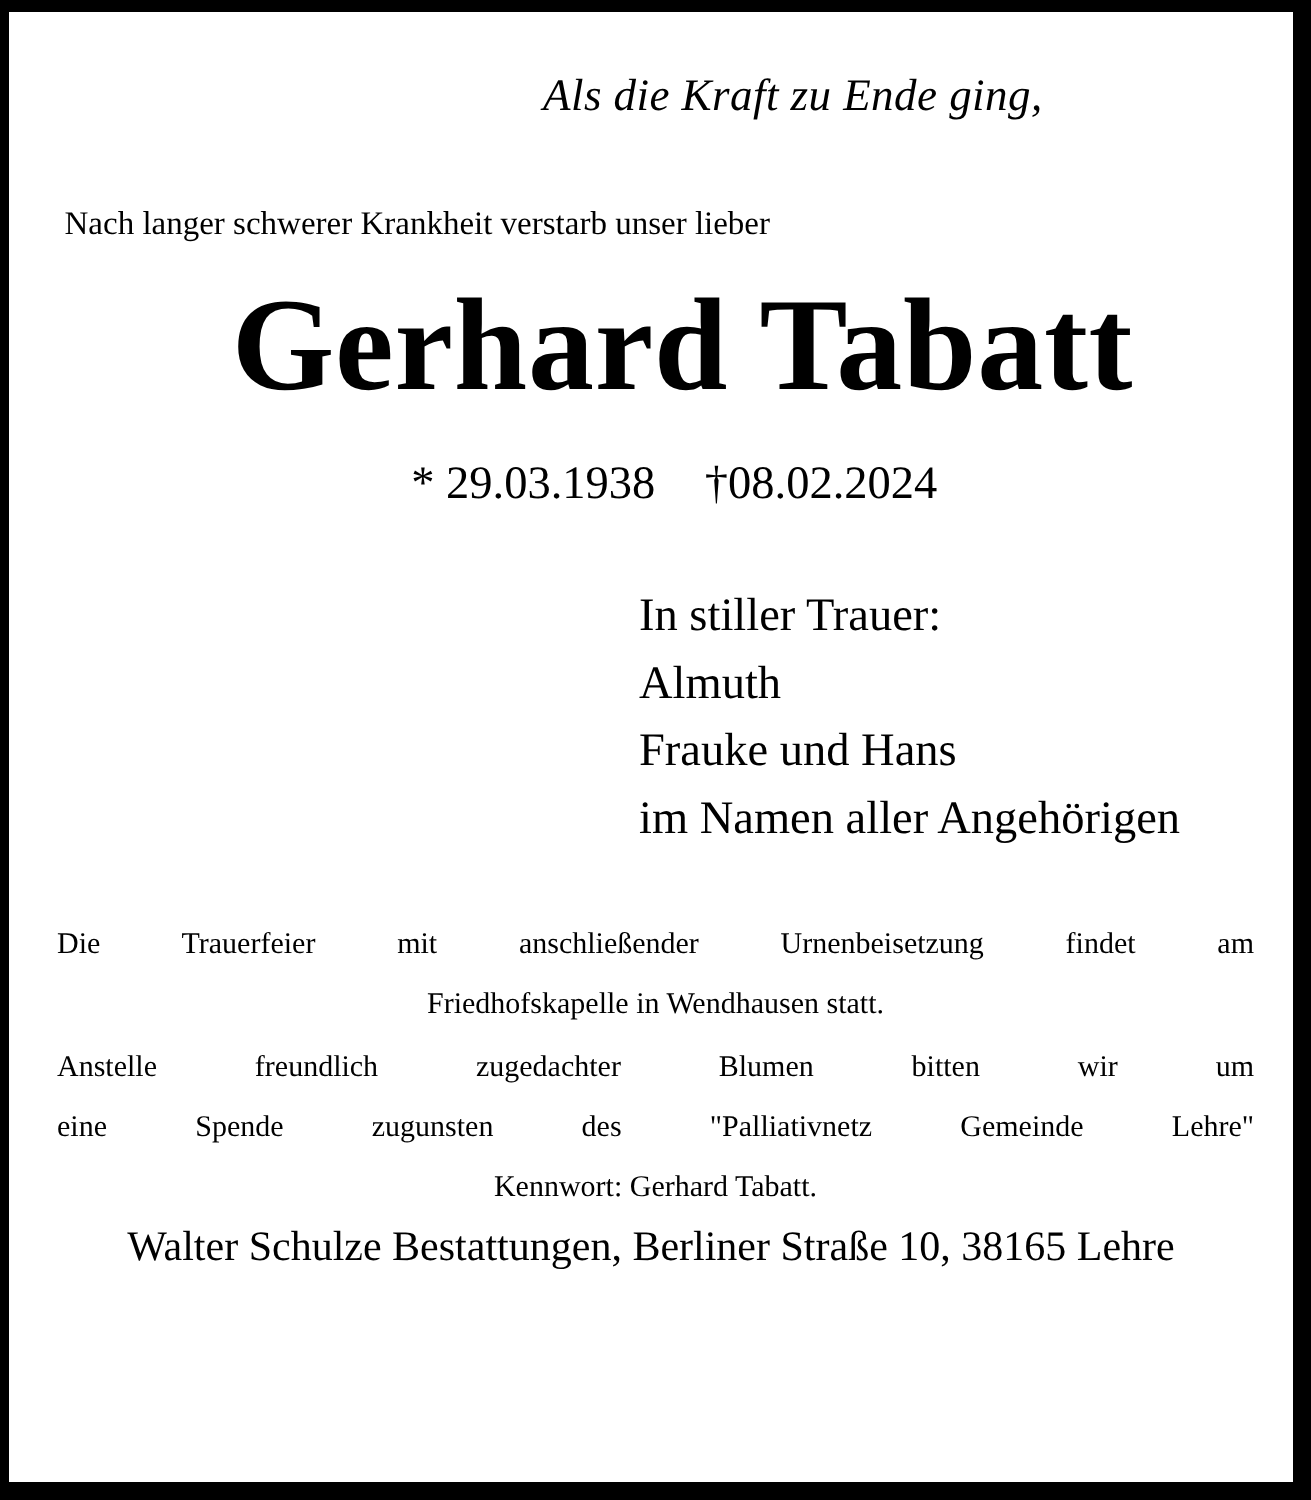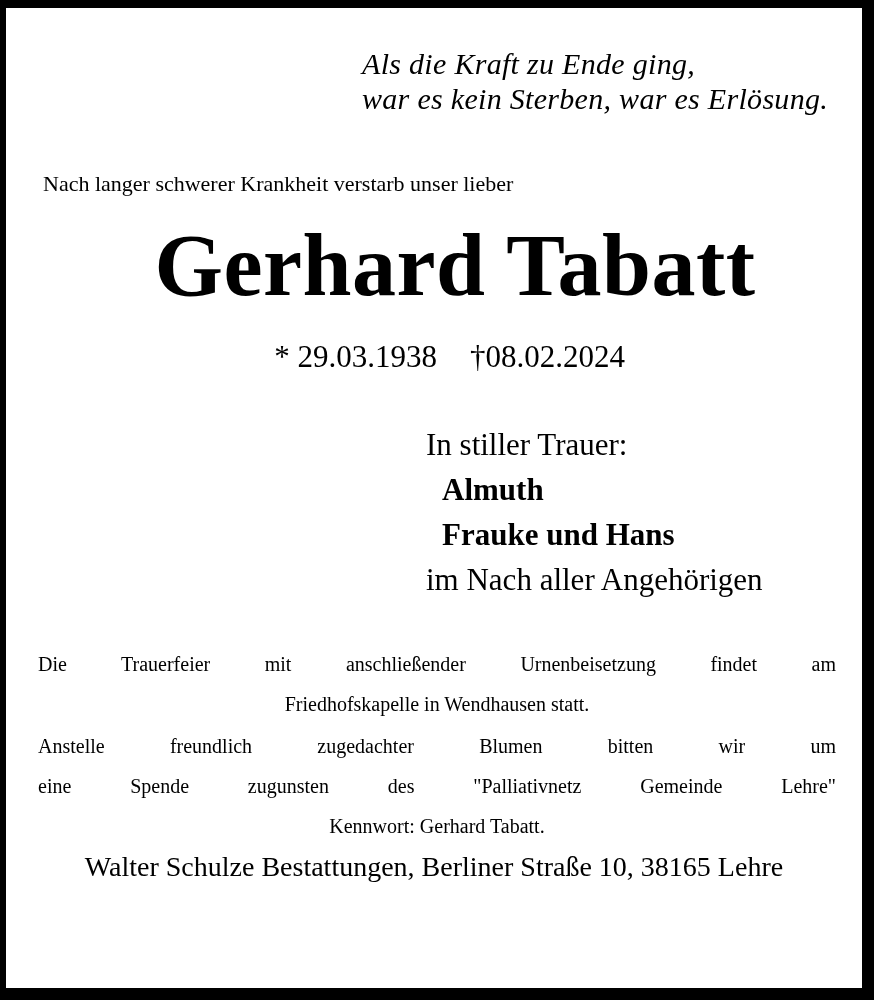--- a/index.html
+++ b/index.html
@@ -48,21 +48,21 @@
     font-size: 31px;
     line-height: 38px;
     margin-left: 31px;
   }
 
   .mourning {
     margin: 46px 0 0 420px;
     font-size: 31px;
     line-height: 45px;
   }
-  .mourning .bold { font-weight: bold; margin-left: 16px; }
+  .mourning .bold { font-weight: normal; }
 
   .para {
     margin: 42px 26px 0 32px;
     font-size: 20px;
     line-height: 40px;
   }
   .para.second { margin-top: 2px; }
   .jline {
     text-align: justify;
     text-align-last: justify;
@@ -76,37 +76,36 @@
     text-align: center;
     font-size: 28px;
     line-height: 34px;
   }
 </style>
 </head>
 <body>
 
 <div class="quote">
   <div>Als die Kraft zu Ende ging,</div>
-  <div>war es kein Sterben, war es Erlösung.</div>
 </div>
 
 <div class="intro">Nach langer schwerer Krankheit verstarb unser lieber</div>
 
 <div class="name">Gerhard Tabatt</div>
 
 <div class="dates">
   <span>* 29.03.1938</span>
   <span>†08.02.2024</span>
 </div>
 
 <div class="mourning">
   <div>In stiller Trauer:</div>
   <div class="bold">Almuth</div>
   <div class="bold">Frauke und Hans</div>
-  <div>im Nach aller Angehörigen</div>
+  <div>im Namen aller Angehörigen</div>
 </div>
 
 <div class="para">
   <div class="jline">Die Trauerfeier mit anschließender Urnenbeisetzung findet am</div>
   <div class="lastline">Friedhofskapelle in Wendhausen statt.</div>
 </div>
 
 <div class="para second">
   <div class="jline">Anstelle freundlich zugedachter Blumen bitten wir um</div>
   <div class="jline">eine Spende zugunsten des "Palliativnetz Gemeinde Lehre"</div>

